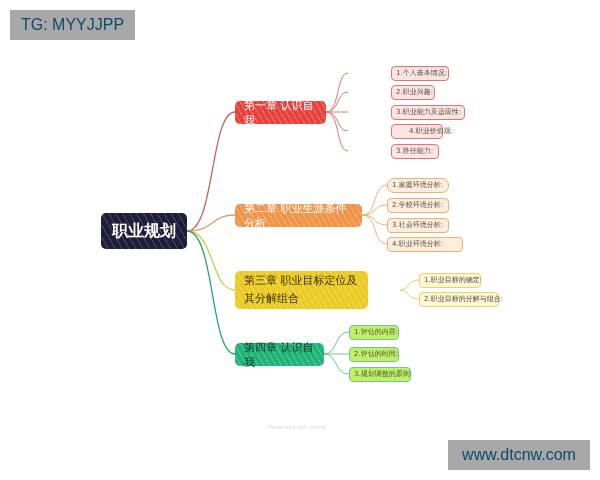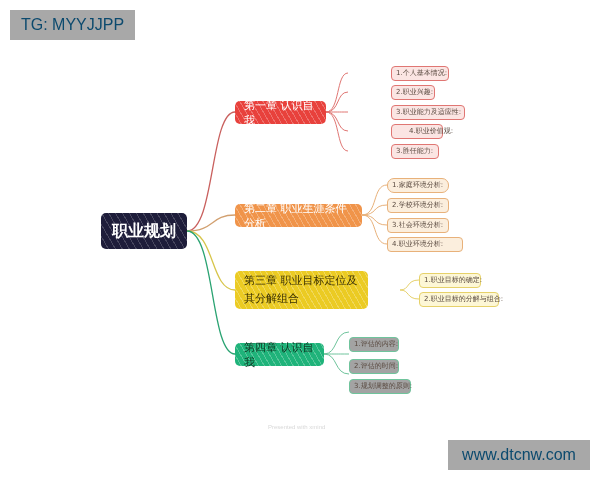--- a/index.html
+++ b/index.html
@@ -13,21 +13,21 @@
   .root { left:101px; top:213px; width:86px; height:36px; background:#1e1d3a; border-radius:5px;
           font-size:16px; font-weight:bold; line-height:36px; text-align:center;
           background-image:repeating-linear-gradient(60deg, rgba(255,255,255,0.18) 0 1px, transparent 1px 6px); }
   .chap { border-radius:5px; font-size:11px; padding:0 9px; display:flex; align-items:center;
           background-image:repeating-linear-gradient(60deg, rgba(255,255,255,0.25) 0 1px, transparent 1px 5px); }
   .leaf { position:absolute; box-sizing:border-box; height:15px; font-size:7px; line-height:12px;
           border-radius:4px; border:1.5px solid; padding:0 4px; white-space:nowrap; color:#5a4a40; }
   .leaf.r { background:#fbe5e3; border-color:#e07673;margin-left:43px; }
   .leaf.o { background:#fbeedd; border-color:#e8b17a; }
   .leaf.y { background:#fdf7d6; border-color:#e6d16a; }
-  .leaf.g { background:#a3a3a3; border-color:#6fc49c;margin-top:12px; }
+  .leaf.g { background:#bef264; border-color:#6fc49c; }
   .footer { position:absolute; left:268px; top:424px; font-size:6px; color:#d8d8d8; font-family:"Liberation Sans", sans-serif; }
 </style>
 </head>
 <body>
 
 <div class="wm wm-tl">TG: MYYJJPP</div>
 
 <svg class="links" width="600" height="480">
 
   <path d="M187,231 C215,231 210,112 235,112" stroke="#c9605e" stroke-width="1.3" fill="none"></path>

